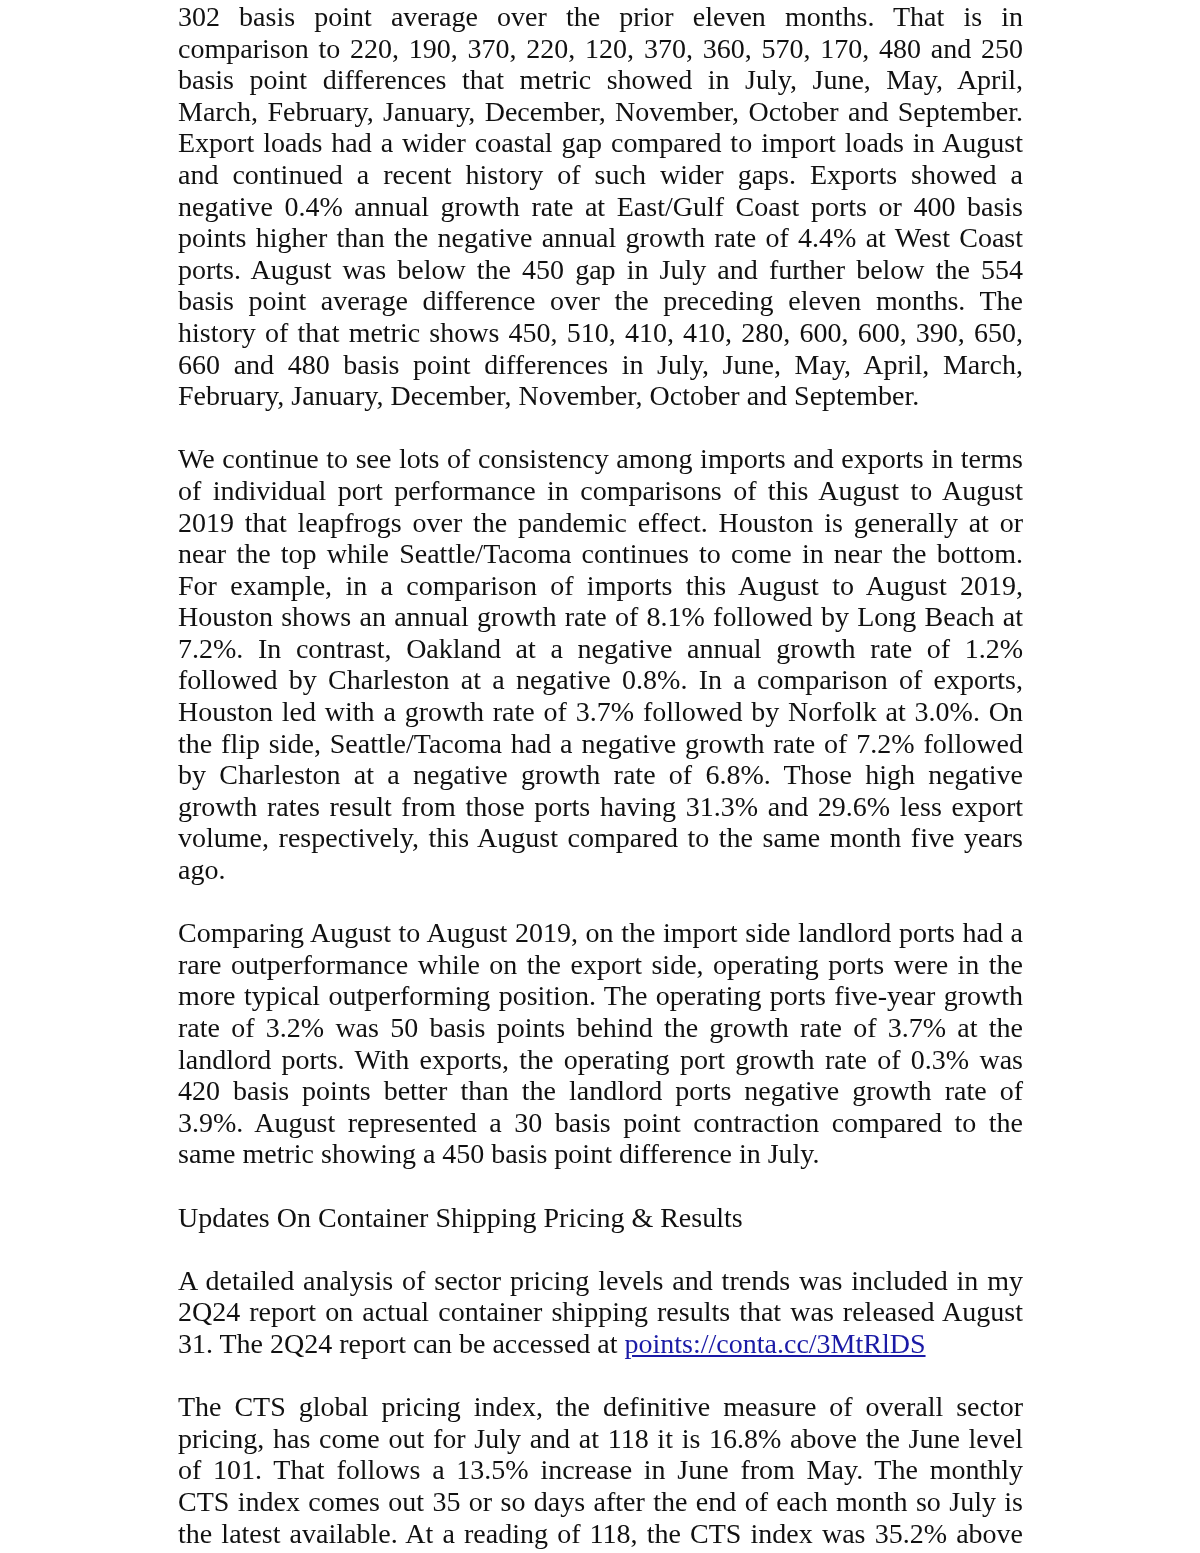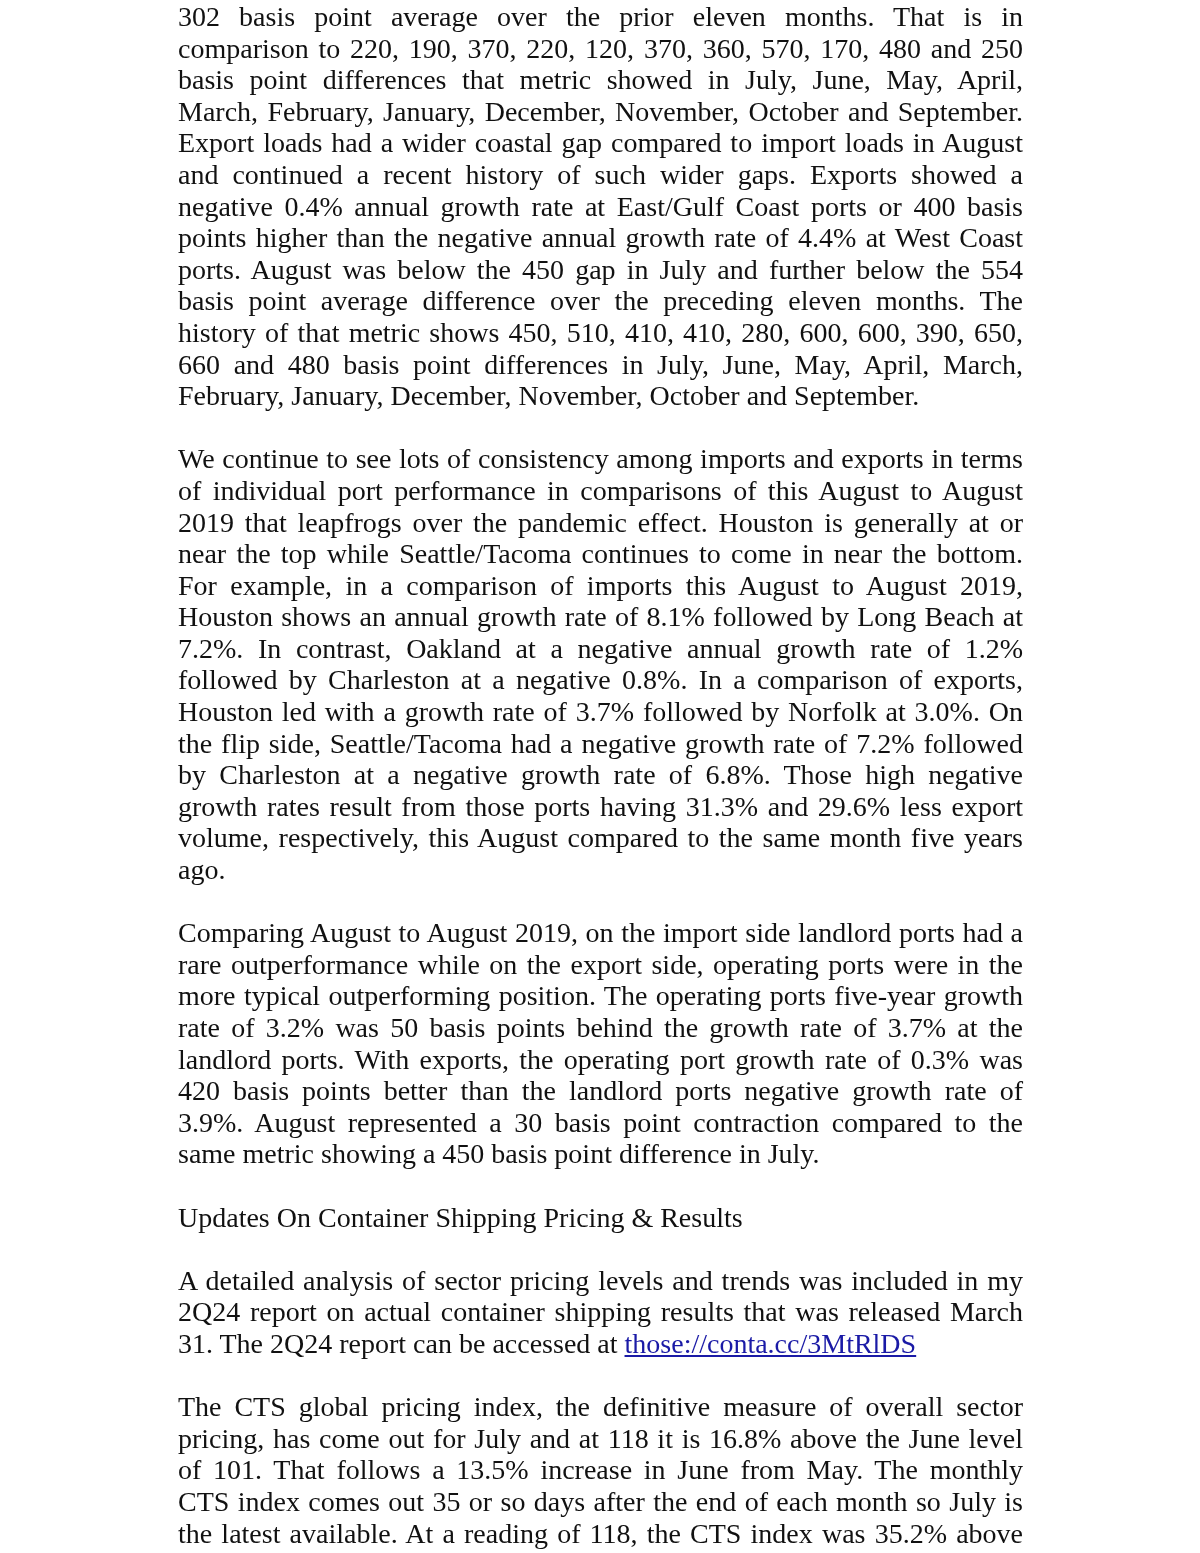--- a/index.html
+++ b/index.html
@@ -41,16 +41,16 @@
 </head>
 <body>
 
 <div class="page">
   <p class="para">302 basis point average over the prior eleven months.  That is in comparison to 220, 190, 370, 220, 120, 370, 360, 570, 170, 480 and 250 basis point differences that metric showed in July, June, May, April, March, February, January, December, November, October and September.  Export loads had a wider coastal gap compared to import loads in August and continued a recent history of such wider gaps.  Exports showed a negative 0.4% annual growth rate at East/Gulf Coast ports or 400 basis points higher than the negative annual growth rate of 4.4% at West Coast ports.  August was below the 450 gap in July and further below the 554 basis point average difference over the preceding eleven months.  The history of that metric shows 450, 510, 410, 410, 280, 600, 600, 390, 650, 660 and 480 basis point differences in July, June, May, April, March, February, January, December, November, October and September.</p>
   <p class="para">We continue to see lots of consistency among imports and exports in terms of individual port performance in comparisons of this August to August 2019 that leapfrogs over the pandemic effect.  Houston is generally at or near the top while Seattle/Tacoma continues to come in near the bottom.  For example, in a comparison of imports this August to August 2019, Houston shows an annual growth rate of 8.1% followed by Long Beach at 7.2%.  In contrast, Oakland at a negative annual growth rate of 1.2% followed by Charleston at a negative 0.8%.  In a comparison of exports, Houston led with a growth rate of 3.7% followed by Norfolk at 3.0%.  On the flip side, Seattle/Tacoma had a negative growth rate of 7.2% followed by Charleston at a negative growth rate of 6.8%.  Those high negative growth rates result from those ports having 31.3% and 29.6% less export volume, respectively, this August compared to the same month five years ago.</p>
   <p class="para">Comparing August to August 2019, on the import side landlord ports had a rare outperformance while on the export side, operating ports were in the more typical outperforming position. The operating ports five-year growth rate of 3.2% was 50 basis points behind the growth rate of 3.7% at the landlord ports.  With exports, the operating port growth rate of 0.3% was 420 basis points better than the landlord ports negative growth rate of 3.9%.  August represented a 30 basis point contraction compared to the same metric showing a 450 basis point difference in July.</p>
 
   <div class="heading">Updates On Container Shipping Pricing &amp; Results</div>
 
-  <p class="para"><span>A detailed analysis of sector pricing levels and trends was included in my 2Q24 report on actual container shipping results that was released March 31.  The 2Q24 report can be accessed at </span><a class="link">those://conta.cc/3MtRlDS</a></p>
+  <p class="para"><span>A detailed analysis of sector pricing levels and trends was included in my 2Q24 report on actual container shipping results that was released August 31.  The 2Q24 report can be accessed at </span><a class="link">points://conta.cc/3MtRlDS</a></p>
 
   <p class="para">The CTS global pricing index, the definitive measure of overall sector pricing, has come out for July and at 118 it is 16.8% above the June level of 101.  That follows a 13.5% increase in June from May.  The monthly CTS index comes out 35 or so days after the end of each month so July is the latest available.  At a reading of 118, the CTS index was 35.2% above its average 1Q24 level and 29.7% above its average 2Q24.  Based on just the</p>
 </div>
 
 </body></html>

